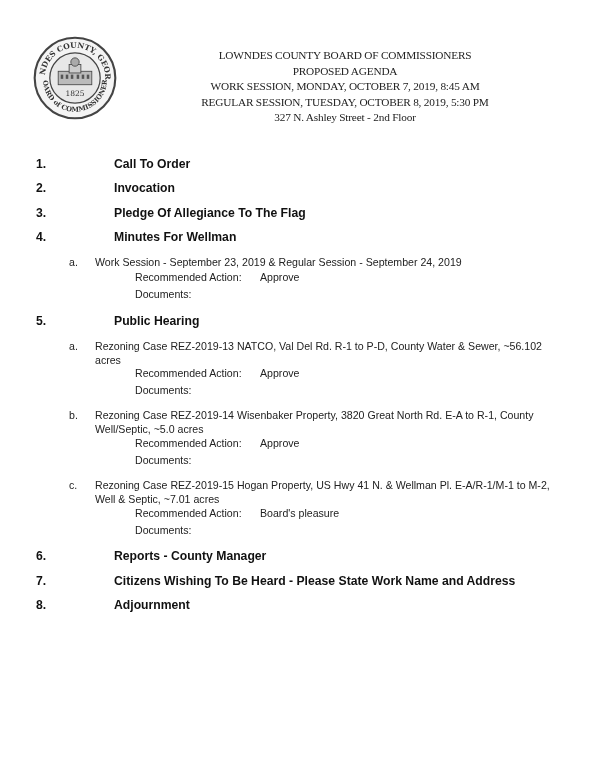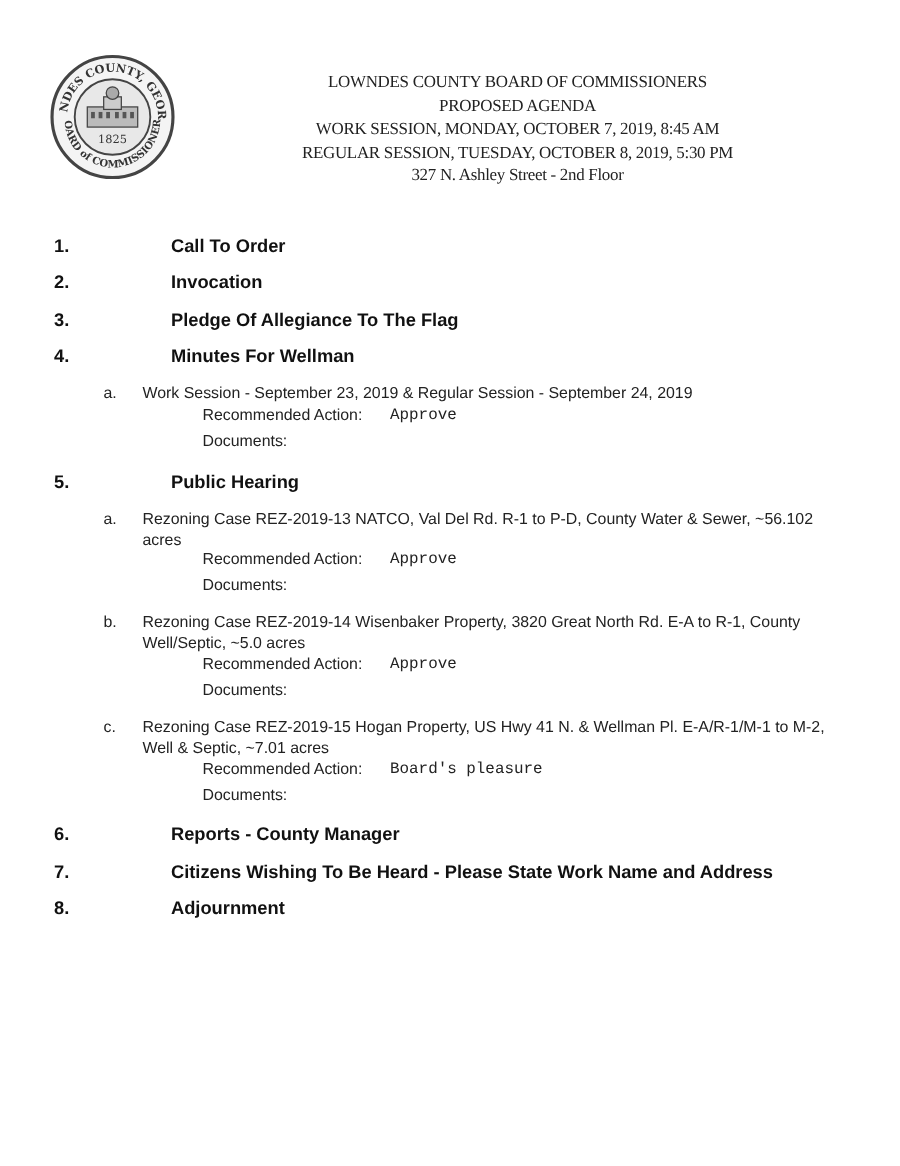--- a/index.html
+++ b/index.html
@@ -6,21 +6,21 @@
   body { width: 600px; height: 777px; position: relative; overflow: hidden; color: #111; font-family: "Liberation Sans", sans-serif; }
   .seal { position: absolute; left: 33px; top: 36px; width: 84px; height: 84px; }
   .header { position: absolute; left: 150px; width: 390px; top: 48px; text-align: center; font-family: Liberation Serif, serif; font-size: 11.3px; line-height: 15.6px; color: #222; letter-spacing: -0.2px; }
   .item { position: absolute; left: 36px; font-weight: bold; font-size: 12.2px; }
   .item .num { position: absolute; left: 0; width: 30px; }
   .item .title { position: absolute; left: 34px; white-space: nowrap; margin-left: 44px; }
   .sub { position: absolute; left: 69px; width: 500px; font-size: 10.6px; line-height: 14px; color: #222; }
   .sub .letter { position: absolute; left: 0; }
   .sub .text { position: absolute; left: 26px; width: 470px; }
   .line { position: absolute; left: 135px; font-size: 10.6px; color: #222; white-space: nowrap; text-align: right; }
-  .line .val { position: absolute; left: 125px; font-family: Liberation Mono, monospace; }
+  .line .val { position: absolute; left: 125px; }
 </style>
 </head>
 <body>
 
 <svg class="seal" viewBox="0 0 100 100">
   <defs>
     <path id="topArc" d="M 14,50 A 36,36 0 0 1 86,50"></path>
     <path id="botArc" d="M 12,52 A 38,38 0 0 0 88,52"></path>
   </defs>
   <circle cx="50" cy="50" r="48" fill="#f4f4f4" stroke="#444" stroke-width="2.5"></circle>

